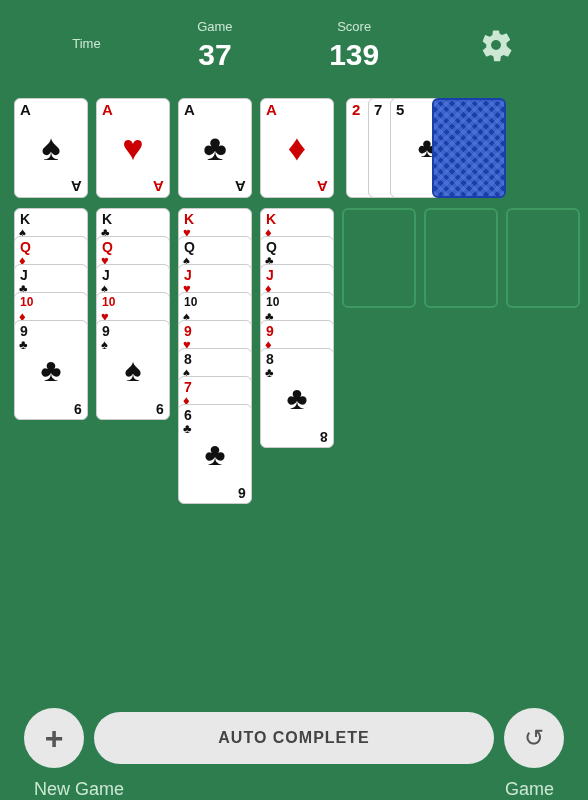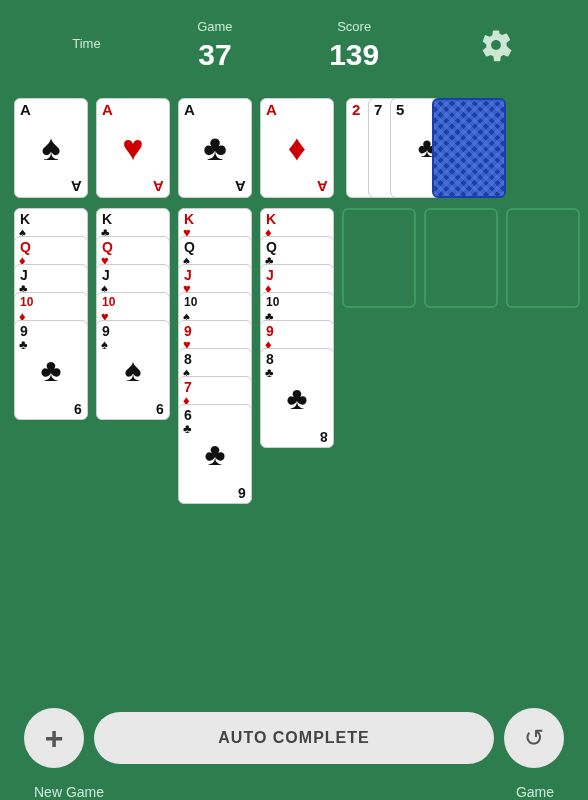--- a/index.html
+++ b/index.html
@@ -220,21 +220,21 @@
       font-size: 24px;
       color: #555;
     }
     #bottom-labels {
       display: flex;
       width: 100%;
       justify-content: space-between;
       padding: 0 10px;
     }
     .bottom-label {
-      font-size: 14px;
+      font-size: 18px;
       color: #cce8d4;
     }
   </style>
 </head>
 <body>
 
 <div id="header">
   <div class="stat-block">
     <span class="stat-label">Time</span>
   </div>

